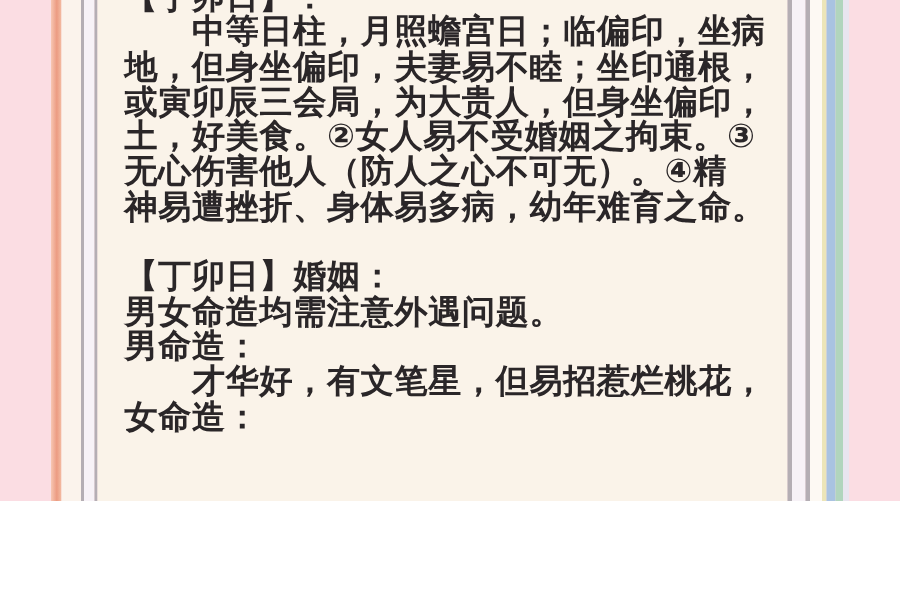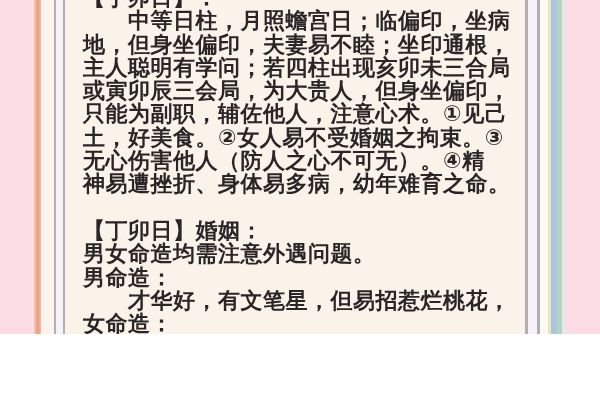--- a/index.html
+++ b/index.html
@@ -50,23 +50,21 @@
   <div class="v band-warm"></div>
   <div class="v line-l-outer"></div>
   <div class="v band-lav-left"></div>
   <div class="v line-l-inner"></div>
 
   <div class="v content">
     <div class="textblock" id="textblock">
         <div class="text-line">【丁卯日】：</div>
         <div class="text-line">　　中等日柱，月照蟾宫日；临偏印，坐病</div>
         <div class="text-line">地，但身坐偏印，夫妻易不睦；坐印通根，</div>
-        <div class="text-line">主人聪明有学问；若四柱出现亥卯未三合局</div>
         <div class="text-line">或寅卯辰三会局，为大贵人，但身坐偏印，</div>
-        <div class="text-line">只能为副职，辅佐他人，注意心术。①见己</div>
         <div class="text-line">土，好美食。②女人易不受婚姻之拘束。③</div>
         <div class="text-line">无心伤害他人（防人之心不可无）。④精</div>
         <div class="text-line">神易遭挫折、身体易多病，幼年难育之命。</div>
         <div class="text-line"></div>
         <div class="text-line">【丁卯日】婚姻：</div>
         <div class="text-line">男女命造均需注意外遇问题。</div>
         <div class="text-line">男命造：</div>
         <div class="text-line">　　才华好，有文笔星，但易招惹烂桃花，</div>
         <div class="text-line">女命造：</div>
       </div>

